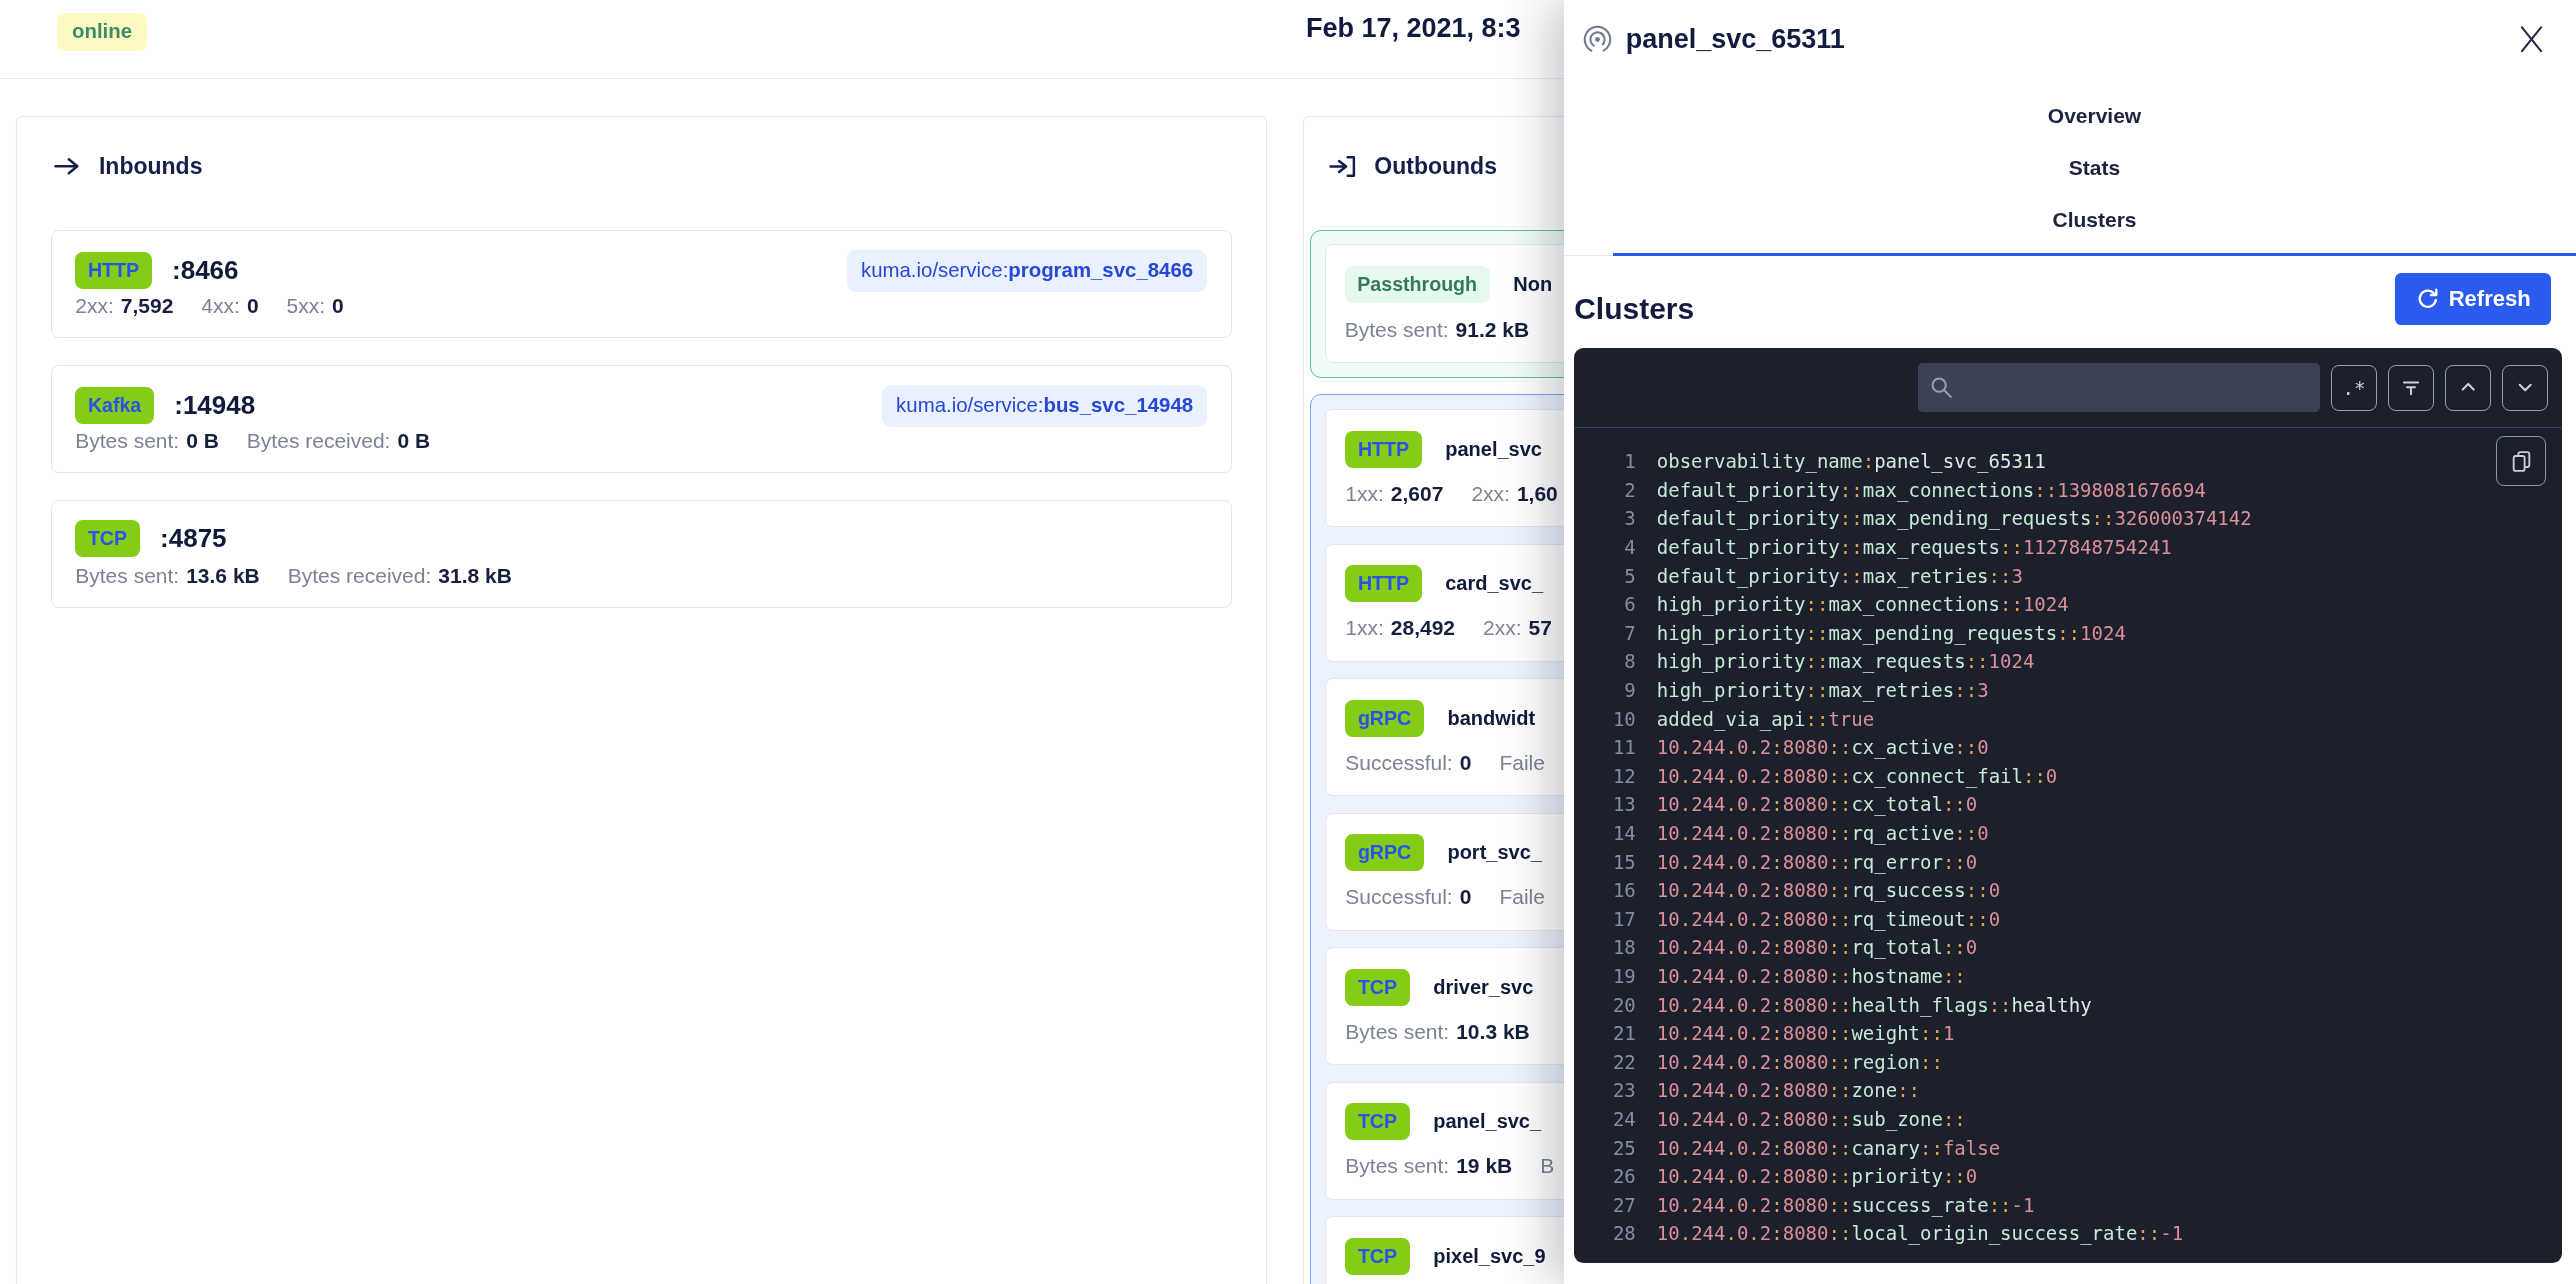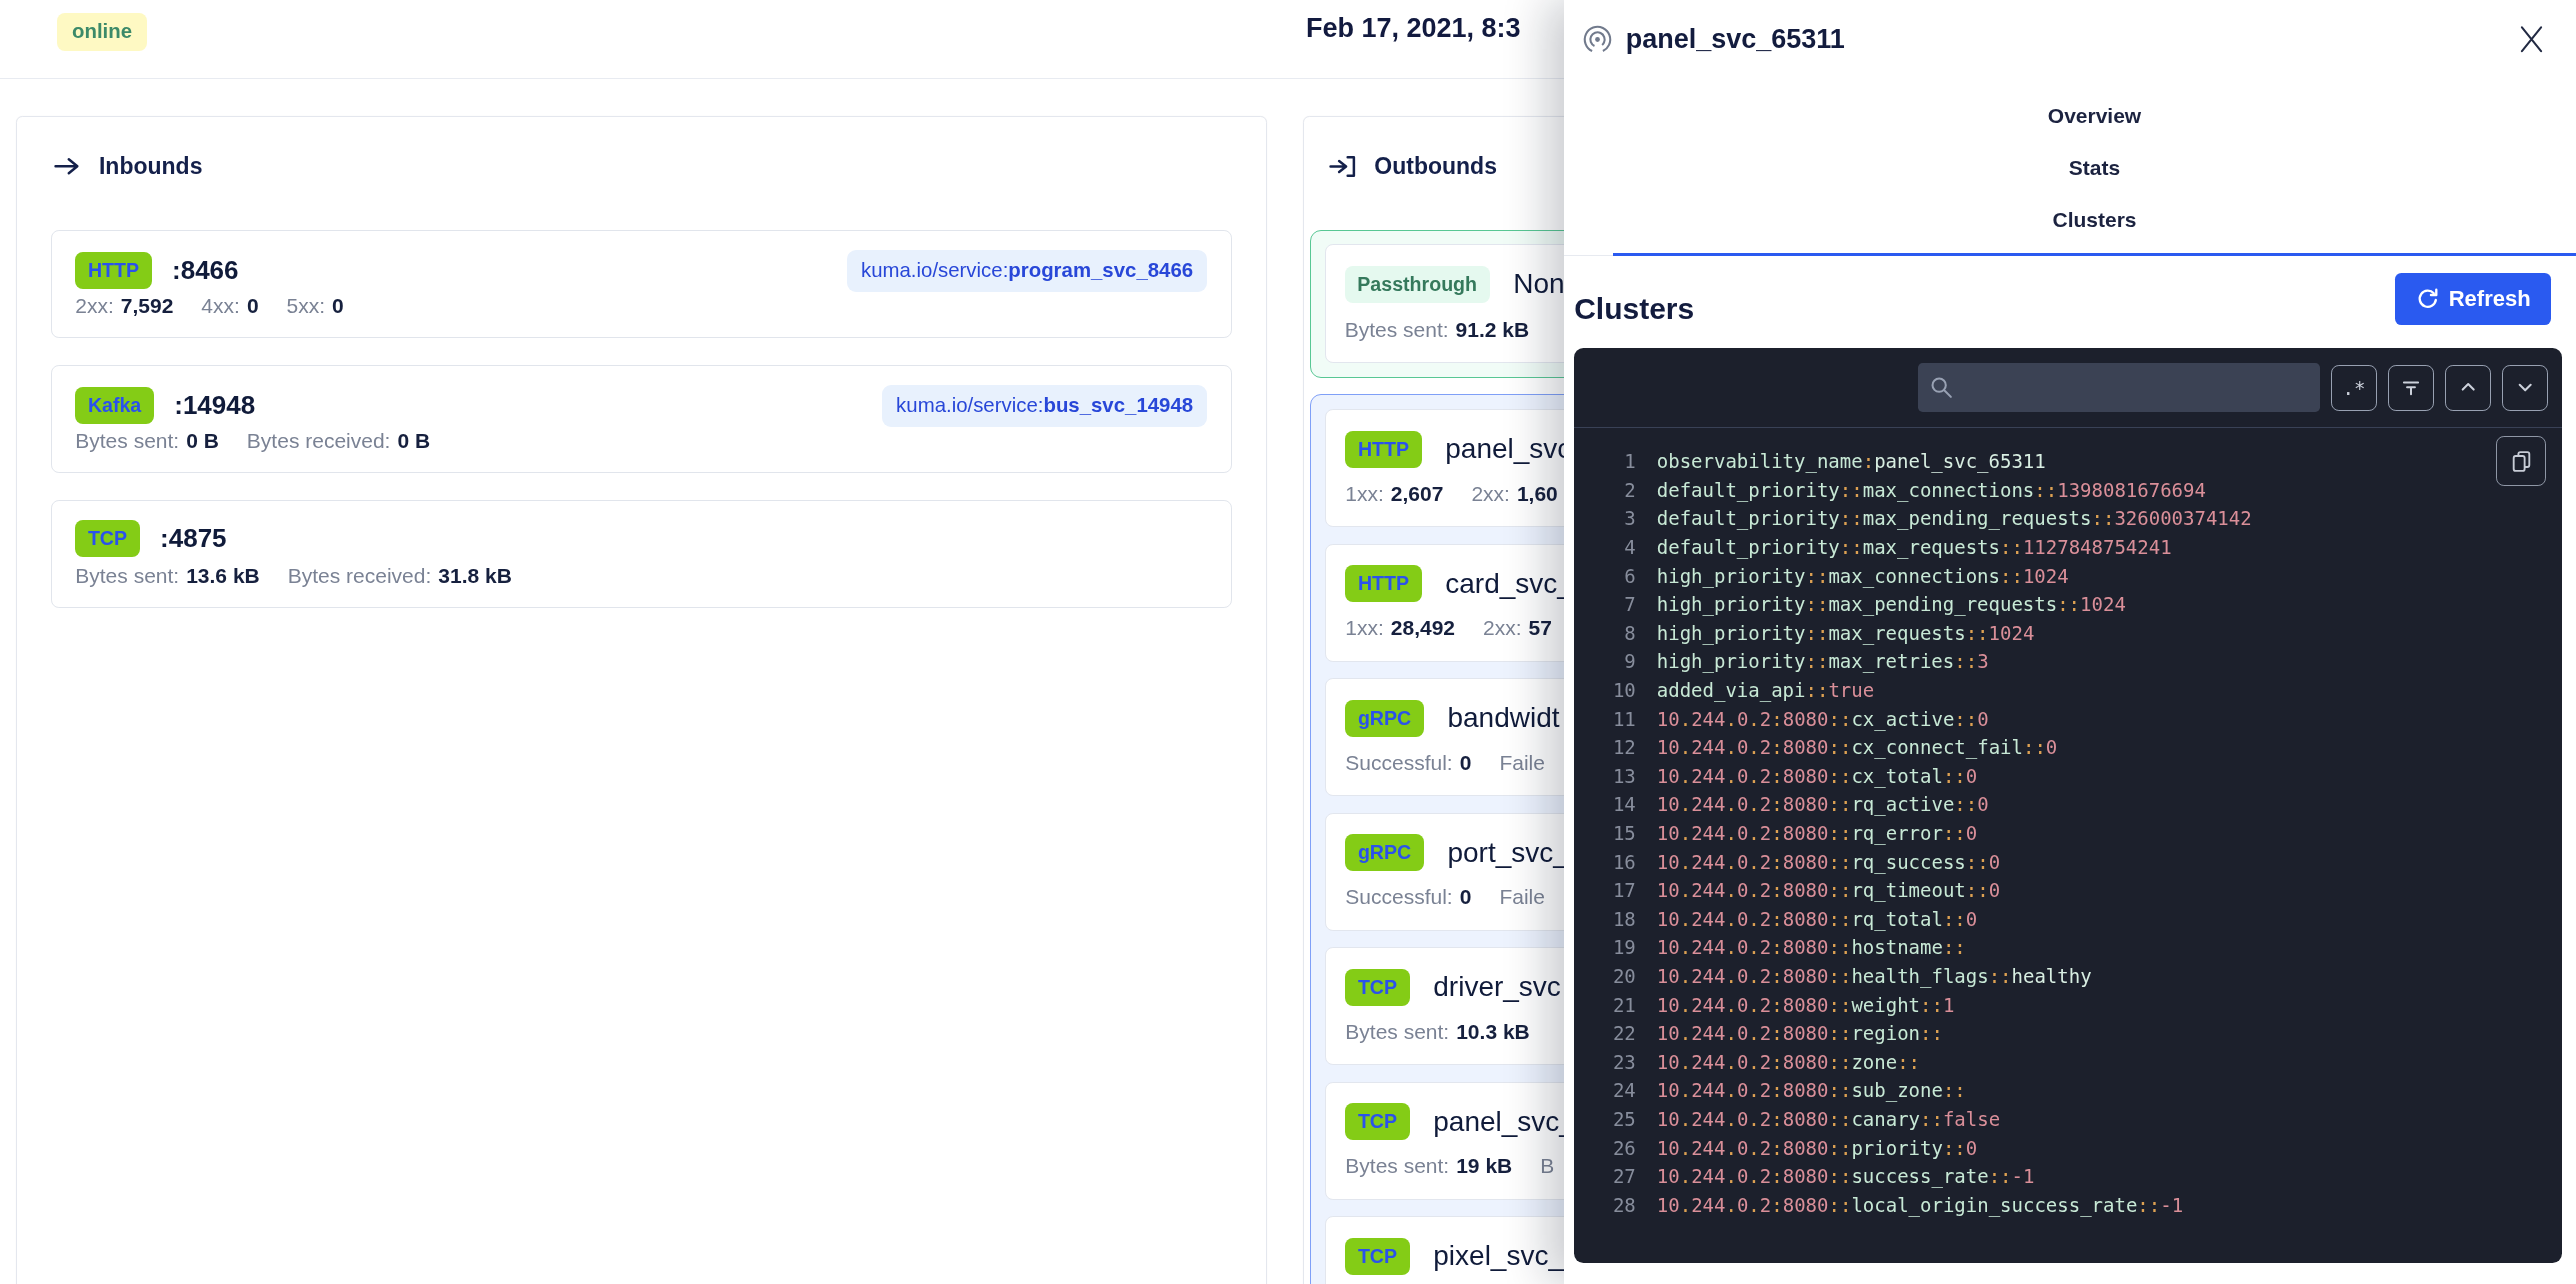--- a/index.html
+++ b/index.html
@@ -40,21 +40,21 @@
   .stat-label { color:#7a8294; }
   .stat-value { color:#16203e; font-weight:600; margin-left:7px; }
   
   .outer-card { border-radius:11px; margin:0 6.3px; }
   .outer-green { margin-top:50px; background:#f1fcf7; border:1.6px solid #58c794; padding:13.4px; }
   .outer-blue  { margin-top:16.5px; background:#edf3fe; border:1.6px solid #7f9ff7; padding:14px; }
   .svc-card { background:#fff; border:0.8px solid #e2e6ee; border-radius:7.9px; height:119px;
               padding:20.4px 19px; display:flex; flex-direction:column;
               justify-content:space-between; }
   .outer-blue .svc-card { margin-bottom:16.5px; height:118px; }
-  .svc-title { font-size:28px; font-weight:400; color:#101b3a; margin-left:23.6px; white-space:nowrap; }
+  .svc-title { font-size:20px; font-weight:700; color:#101b3a; margin-left:23.6px; white-space:nowrap; }
   .pass-badge { background:#e5f9ef; color:#35795c; font-size:19.6px; font-weight:700;
                 padding:7px 12.6px; border-radius:7.9px; }
   
   .drawer { position:absolute; left:1564px; top:0; width:1012px; height:1284px;
             background:#fff; z-index:10; box-shadow:-17.3px 0 43px rgba(10,16,35,.22); }
   .drawer-head { position:relative; padding:22px 26px 0 15.7px; display:flex; align-items:center; gap:11px; }
   .drawer-title { font-size:27px; font-weight:700; color:#131c3e; }
   .close-btn { position:absolute; right:26px; top:20.4px; width:36px; height:36px;
                background:none; border:none; cursor:pointer; }
   .tabs { margin-top:39px; padding-left:49px; border-bottom:0.8px solid #e7eaf0; display:flex;flex-direction:column; }
@@ -326,20 +326,21 @@
             <rect x="12" y="4" width="14" height="19" rx="2.5" fill="none" stroke="#c7ccd6" stroke-width="2.4"></rect>
             <rect x="6" y="9" width="14" height="19" rx="2.5" fill="#1c202c" stroke="#c7ccd6" stroke-width="2.4"></rect>
           </svg>
       </span>
     </button>
     <div class="code-lines" id="code-lines">
         <div><span class="ln-num">1</span><span class="tk-k">observability_name</span><span class="tk-s">:</span><span class="tk-v">panel_svc_65311</span></div>
         <div><span class="ln-num">2</span><span class="tk-k">default_priority</span><span class="tk-s">::</span><span class="tk-k">max_connections</span><span class="tk-s">::</span><span class="tk-n">1398081676694</span></div>
         <div><span class="ln-num">3</span><span class="tk-k">default_priority</span><span class="tk-s">::</span><span class="tk-k">max_pending_requests</span><span class="tk-s">::</span><span class="tk-n">326000374142</span></div>
         <div><span class="ln-num">4</span><span class="tk-k">default_priority</span><span class="tk-s">::</span><span class="tk-k">max_requests</span><span class="tk-s">::</span><span class="tk-n">1127848754241</span></div>
+        <div><span class="ln-num">5</span><span class="tk-k">default_priority</span><span class="tk-s">::</span><span class="tk-k">max_retries</span><span class="tk-s">::</span><span class="tk-n">3</span></div>
         <div><span class="ln-num">6</span><span class="tk-k">high_priority</span><span class="tk-s">::</span><span class="tk-k">max_connections</span><span class="tk-s">::</span><span class="tk-n">1024</span></div>
         <div><span class="ln-num">7</span><span class="tk-k">high_priority</span><span class="tk-s">::</span><span class="tk-k">max_pending_requests</span><span class="tk-s">::</span><span class="tk-n">1024</span></div>
         <div><span class="ln-num">8</span><span class="tk-k">high_priority</span><span class="tk-s">::</span><span class="tk-k">max_requests</span><span class="tk-s">::</span><span class="tk-n">1024</span></div>
         <div><span class="ln-num">9</span><span class="tk-k">high_priority</span><span class="tk-s">::</span><span class="tk-k">max_retries</span><span class="tk-s">::</span><span class="tk-n">3</span></div>
         <div><span class="ln-num">10</span><span class="tk-k">added_via_api</span><span class="tk-s">::</span><span class="tk-n">true</span></div>
         <div><span class="ln-num">11</span><span class="tk-n">10</span><span class="tk-s">.</span><span class="tk-n">244</span><span class="tk-s">.</span><span class="tk-n">0</span><span class="tk-s">.</span><span class="tk-n">2</span><span class="tk-s">:</span><span class="tk-n">8080</span><span class="tk-s">::</span><span class="tk-k">cx_active</span><span class="tk-s">::</span><span class="tk-n">0</span></div>
         <div><span class="ln-num">12</span><span class="tk-n">10</span><span class="tk-s">.</span><span class="tk-n">244</span><span class="tk-s">.</span><span class="tk-n">0</span><span class="tk-s">.</span><span class="tk-n">2</span><span class="tk-s">:</span><span class="tk-n">8080</span><span class="tk-s">::</span><span class="tk-k">cx_connect_fail</span><span class="tk-s">::</span><span class="tk-n">0</span></div>
         <div><span class="ln-num">13</span><span class="tk-n">10</span><span class="tk-s">.</span><span class="tk-n">244</span><span class="tk-s">.</span><span class="tk-n">0</span><span class="tk-s">.</span><span class="tk-n">2</span><span class="tk-s">:</span><span class="tk-n">8080</span><span class="tk-s">::</span><span class="tk-k">cx_total</span><span class="tk-s">::</span><span class="tk-n">0</span></div>
         <div><span class="ln-num">14</span><span class="tk-n">10</span><span class="tk-s">.</span><span class="tk-n">244</span><span class="tk-s">.</span><span class="tk-n">0</span><span class="tk-s">.</span><span class="tk-n">2</span><span class="tk-s">:</span><span class="tk-n">8080</span><span class="tk-s">::</span><span class="tk-k">rq_active</span><span class="tk-s">::</span><span class="tk-n">0</span></div>
         <div><span class="ln-num">15</span><span class="tk-n">10</span><span class="tk-s">.</span><span class="tk-n">244</span><span class="tk-s">.</span><span class="tk-n">0</span><span class="tk-s">.</span><span class="tk-n">2</span><span class="tk-s">:</span><span class="tk-n">8080</span><span class="tk-s">::</span><span class="tk-k">rq_error</span><span class="tk-s">::</span><span class="tk-n">0</span></div>

